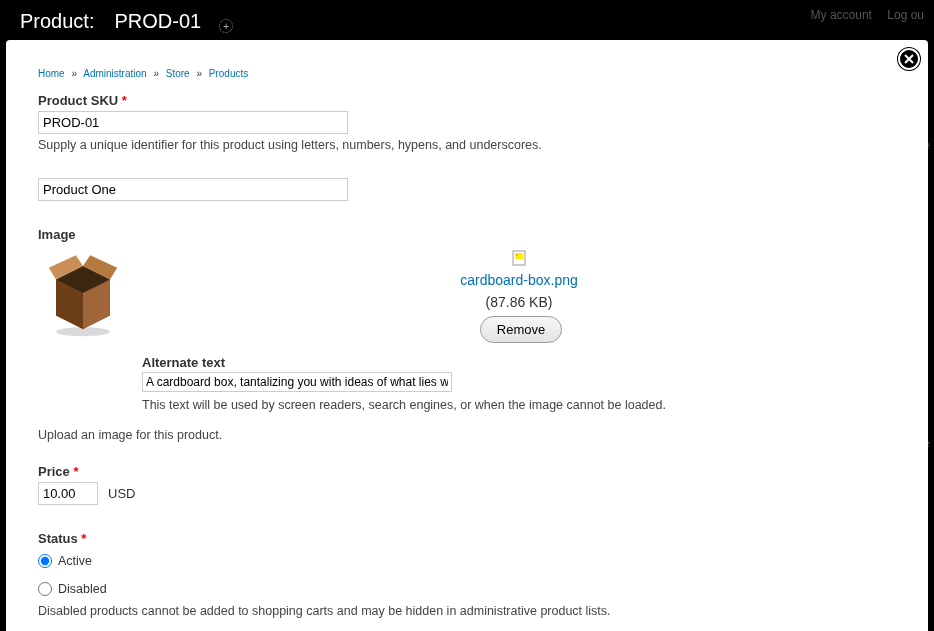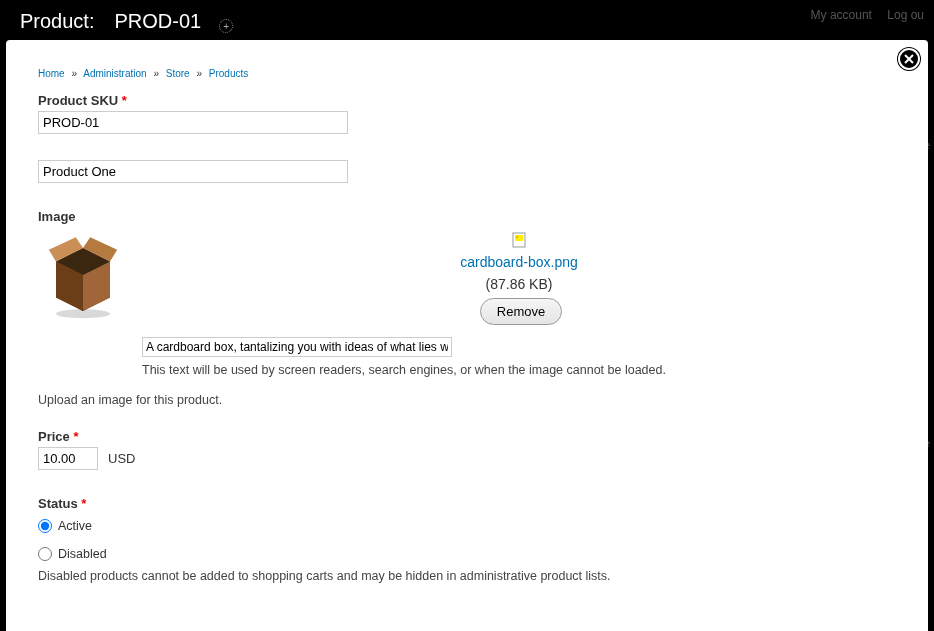--- a/index.html
+++ b/index.html
@@ -245,20 +245,21 @@
     <a href="#">Store</a>
     <span class="sep">»</span>
     <a href="#">Products</a>
   </div>
 
   <div class="form-item">
     <label>
       <span>Product SKU</span> <span class="required-mark">*</span>
     </label>
     <input type="text" class="text-input" value="PROD-01" style="">
+    <div class="description">Supply a unique identifier for this product using letters, numbers, hypens, and underscores.</div>
   </div>
 
   <div class="form-item">
     <input type="text" class="text-input" value="Product One" style="">
   </div>
 
   <div class="image-section">
     <label>Image</label>
     <div class="image-row">
       <div class="thumb">
@@ -278,20 +279,21 @@
             <svg viewBox="0 0 14 16">
               <rect x="1" y="1" width="12" height="14" fill="#fff" stroke="#999"></rect>
               <rect x="3" y="3" width="8" height="6" fill="#fe0"></rect>
               <circle cx="5" cy="5" r="1" fill="#f90"></circle>
             </svg>
           </span>
           <a href="#" class="file-link">cardboard-box.png</a>
           <span class="file-size">(87.86 KB)</span>
           <button class="remove-btn">Remove</button>
         </div>
+        <div class="alt-label">Alternate text</div>
         <input type="text" class="alt-input" value="A cardboard box, tantalizing you with ideas of what lies within!" style="">
         <div class="description" style="margin-top:6px;">This text will be used by screen readers, search engines, or when the image cannot be loaded.</div>
       </div>
     </div>
     <div class="upload-desc">Upload an image for this product.</div>
   </div>
 
   <div class="form-item">
     <label>
       <span>Price</span> <span class="required-mark">*</span>

